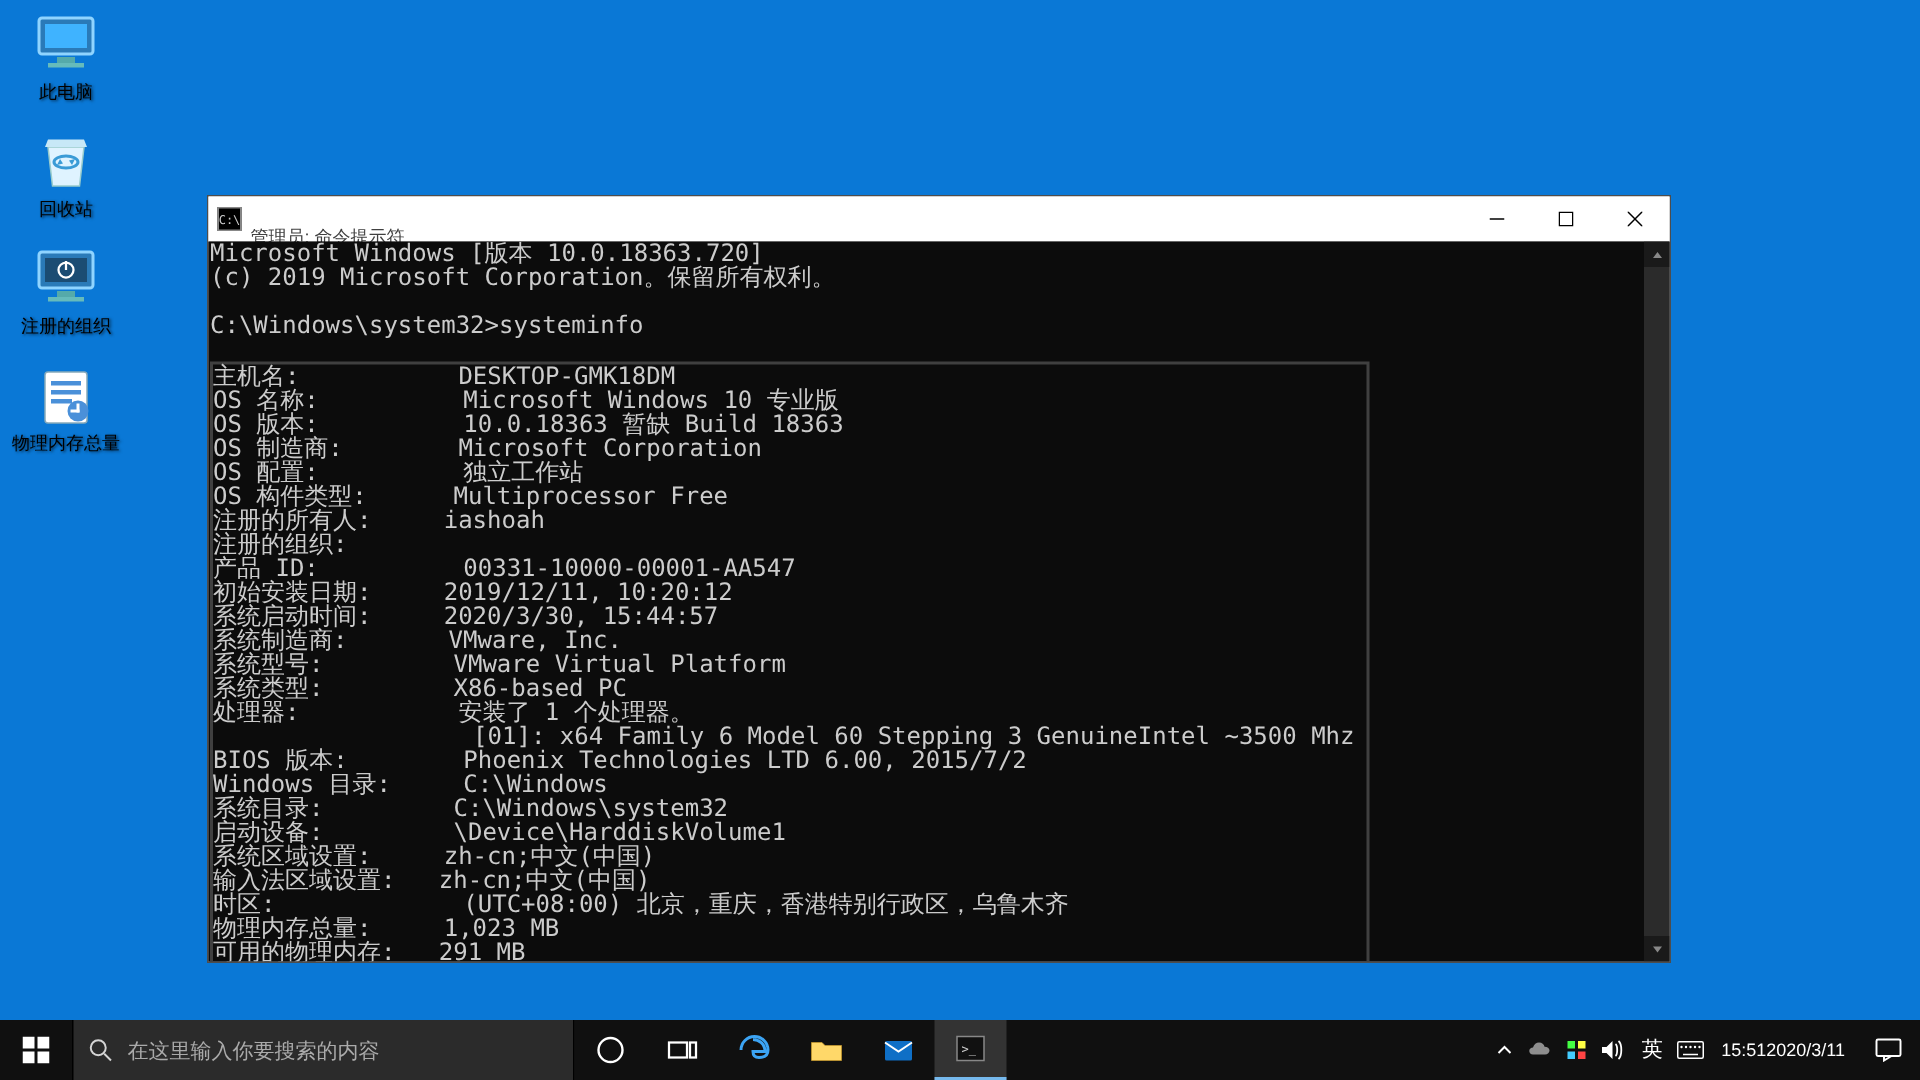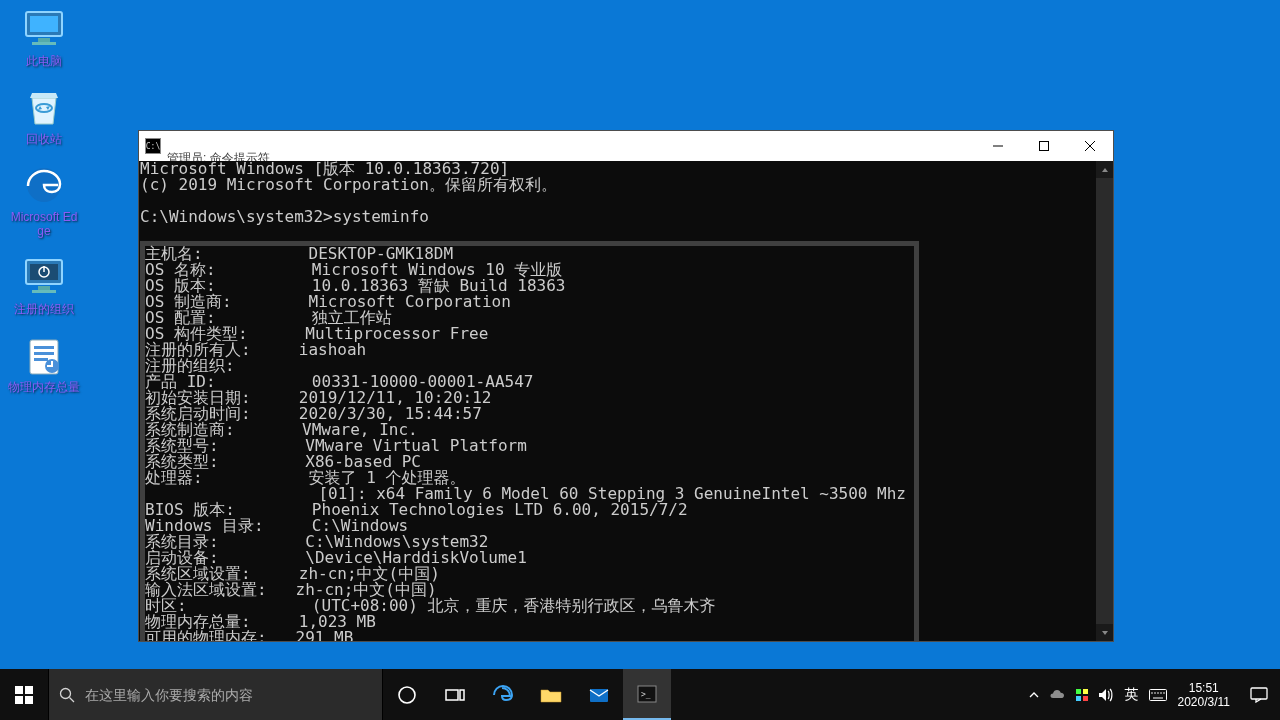--- a/index.html
+++ b/index.html
@@ -4,53 +4,53 @@
 <style>
 * { margin:0; padding:0; box-sizing:border-box; }
 html,body { width:1280px; height:720px; overflow:hidden; font-family:"Segoe UI","Microsoft YaHei",sans-serif; }
 body { background:linear-gradient(to bottom,#0a78d6 0%,#0a78d6 100%); position:relative; }
 
 
 .desktop { position:absolute; left:8px; top:8px; width:80px; }
 .dicon { width:72px; text-align:center; margin-bottom:18px; cursor:pointer; }
 .dicon .glyph { width:48px; height:42px; margin:0 auto 4px; }
 .dicon .glyph svg { width:48px; height:42px; }
-.dicon .lbl { color:#8b5cf6; font-size:12px; text-shadow:1px 1px 2px rgba(0,0,0,.7); line-height:14px; word-break:break-all; }
+.dicon .lbl { color:#000000; font-size:12px; text-shadow:1px 1px 2px rgba(0,0,0,.7); line-height:14px; word-break:break-all;font-family:Liberation Serif, serif; }
 
 
 .win { position:absolute; left:138px; top:130px; width:976px; height:512px; background:#fff; border:1px solid #4d4d4d; display:flex; flex-direction:column; }
 .titlebar { height:30px; background:#fff; display:flex; align-items:center; padding-left:6px; }
 .titlebar .appicon { width:16px; height:16px; background:#000; border:1px solid #888; margin-right:6px; display:flex; align-items:center; justify-content:center; font-size:8px; color:#ccc; font-family:monospace; }
 .titlebar .title { flex:1; font-size:12px; color:#404040;margin-top:24px; }
 .winbtns { display:flex; height:30px; }
 .winbtn { width:46px; height:30px; display:flex; align-items:center; justify-content:center; cursor:pointer; }
 .winbtn svg { width:10px; height:10px; }
 .term-wrap { flex:1; display:flex; background:#0c0c0c; overflow:hidden;}
 .term { flex:1; background:#0c0c0c; color:#ccc; font-family:"NSimSun","SimSun",Consolas,monospace; font-size:16px; line-height:16px; padding:0 0 0 1px; white-space:pre; overflow:hidden;}
 .scroll { width:17px; background:#2b2b2b; position:relative; }
 .scroll .sbtn { position:absolute; left:0; width:17px; height:17px; background:#1a1a1a; display:flex; align-items:center; justify-content:center; cursor:pointer;}
 .scroll .sbtn.up { top:0; }
 .scroll .sbtn.dn { bottom:0; }
 .scroll .sbtn svg{ width:8px; height:8px; }
-.highlight-box { border:5px solid #404040; }
-
-
-.taskbar { position:absolute; left:0; bottom:0; width:1280px; height:51px; background:#101010; display:flex; align-items:stretch; }
+.highlight-box { border:2px solid #404040; }
+
+
+.taskbar { position:absolute; left:0; bottom:0; width:1280px; height:40px; background:#101010; display:flex; align-items:stretch; }
 .tb-btn { width:48px; display:flex; align-items:center; justify-content:center; cursor:pointer; }
 .tb-btn.active { background:#333; border-bottom:2px solid #76b9ed; }
 .start svg{ width:18px; height:18px; }
 .search { flex:0 0 335px; background:#2b2b2b; display:flex; align-items:center; padding:0 10px; cursor:text; border-left:1px solid #000; border-right:1px solid #000;}
 .search svg { width:16px; height:16px; margin-right:10px; opacity:.8;}
 .search input { flex:1; background:transparent; border:0; outline:0; color:#fff; font-size:14px; }
 .search input::placeholder{ color:#aaa; }
 .tb-icons { display:flex; }
 .tray { margin-left:auto; display:flex; align-items:center; }
 .tray .tic { width:24px; height:40px; display:flex; align-items:center; justify-content:center; color:#fff; cursor:pointer; font-size:12px;}
 .tray .ime { width:28px; font-size:14px; }
-.clock { color:#fff; font-size:12px; text-align:center; line-height:14px; padding:0 8px; display:flex; flex-direction:column; justify-content:center; cursor:pointer;}
+.clock { color:#fff; font-size:12px; text-align:center; line-height:14px; padding:0 8px; display:flex; flex-direction:row; justify-content:center; cursor:pointer;}
 .notif { width:42px; display:flex; align-items:center; justify-content:center; cursor:pointer;}
 .tb-app svg{ width:24px; height:24px; }
 </style>
 </head>
 <body>
 
 <div class="desktop">
     <div class="dicon">
       <div class="glyph"><svg viewBox="0 0 48 42">
           <rect x="6" y="4" width="36" height="24" rx="2" fill="#2a7ab8" stroke="#8fd4ff" stroke-width="2"></rect>
@@ -61,27 +61,20 @@
       <div class="lbl">此电脑</div>
     </div>
     <div class="dicon">
       <div class="glyph"><svg viewBox="0 0 48 42">
           <path d="M12 12h24l-3 26H15z" fill="#dff3ff" stroke="#9cc" stroke-width="1"></path>
           <path d="M10 12h28l-2-5H12z" fill="#c7e8f7"></path>
           <ellipse cx="24" cy="22" rx="8" ry="4" fill="none" stroke="#3a9bd6" stroke-width="2"></ellipse>
           <path d="M20 20l-2 4 4-1M28 24l2-4-4 1" fill="#3a9bd6"></path>
         </svg></div>
       <div class="lbl">回收站</div>
-    </div>
-    <div class="dicon">
-      <div class="glyph"><svg viewBox="0 0 48 42">
-          <circle cx="24" cy="21" r="17" fill="#0f6fc6"></circle>
-          <path d="M8 22c0-9 8-15 16-15 10 0 16 7 16 13 0 5-3 8-8 8-6 0-8-4-8-7h14" fill="none" stroke="#fff" stroke-width="2.5"></path>
-        </svg></div>
-      <div class="lbl">Microsoft Edge</div>
     </div>
     <div class="dicon">
       <div class="glyph"><svg viewBox="0 0 48 42">
           <rect x="6" y="4" width="36" height="24" rx="2" fill="#2a7ab8" stroke="#8fd4ff" stroke-width="2"></rect>
           <rect x="10" y="8" width="28" height="16" fill="#1b4c73"></rect>
           <circle cx="24" cy="16" r="5" fill="none" stroke="#fff" stroke-width="1.5"></circle>
           <line x1="24" y1="10" x2="24" y2="16" stroke="#fff" stroke-width="1.5"></line>
           <rect x="18" y="30" width="12" height="4" fill="#5aa"></rect>
           <rect x="12" y="34" width="24" height="3" fill="#6bb"></rect>
         </svg></div>

